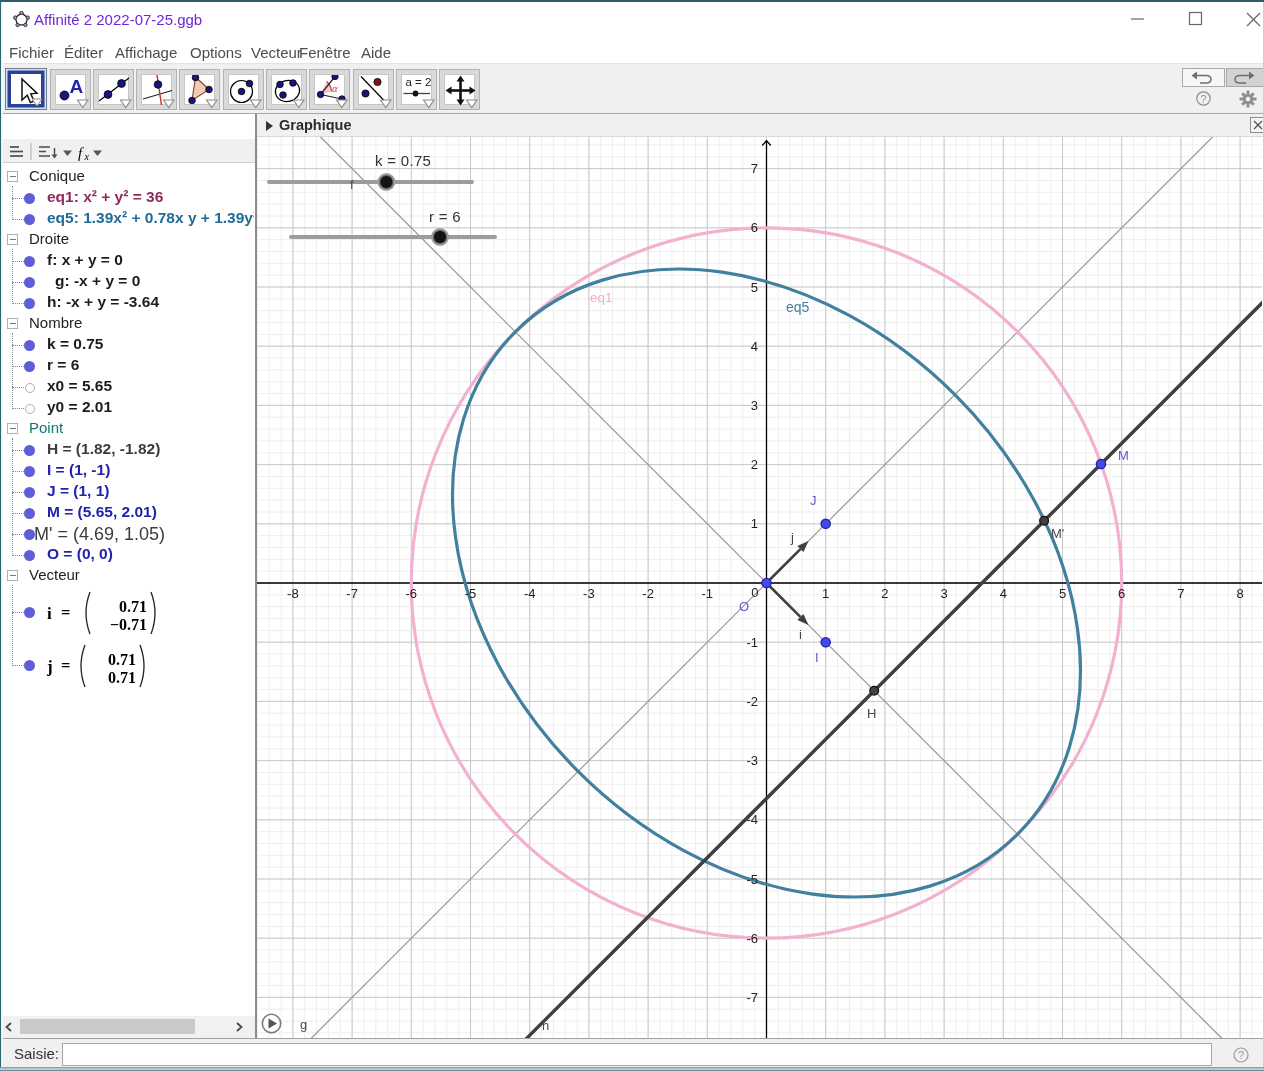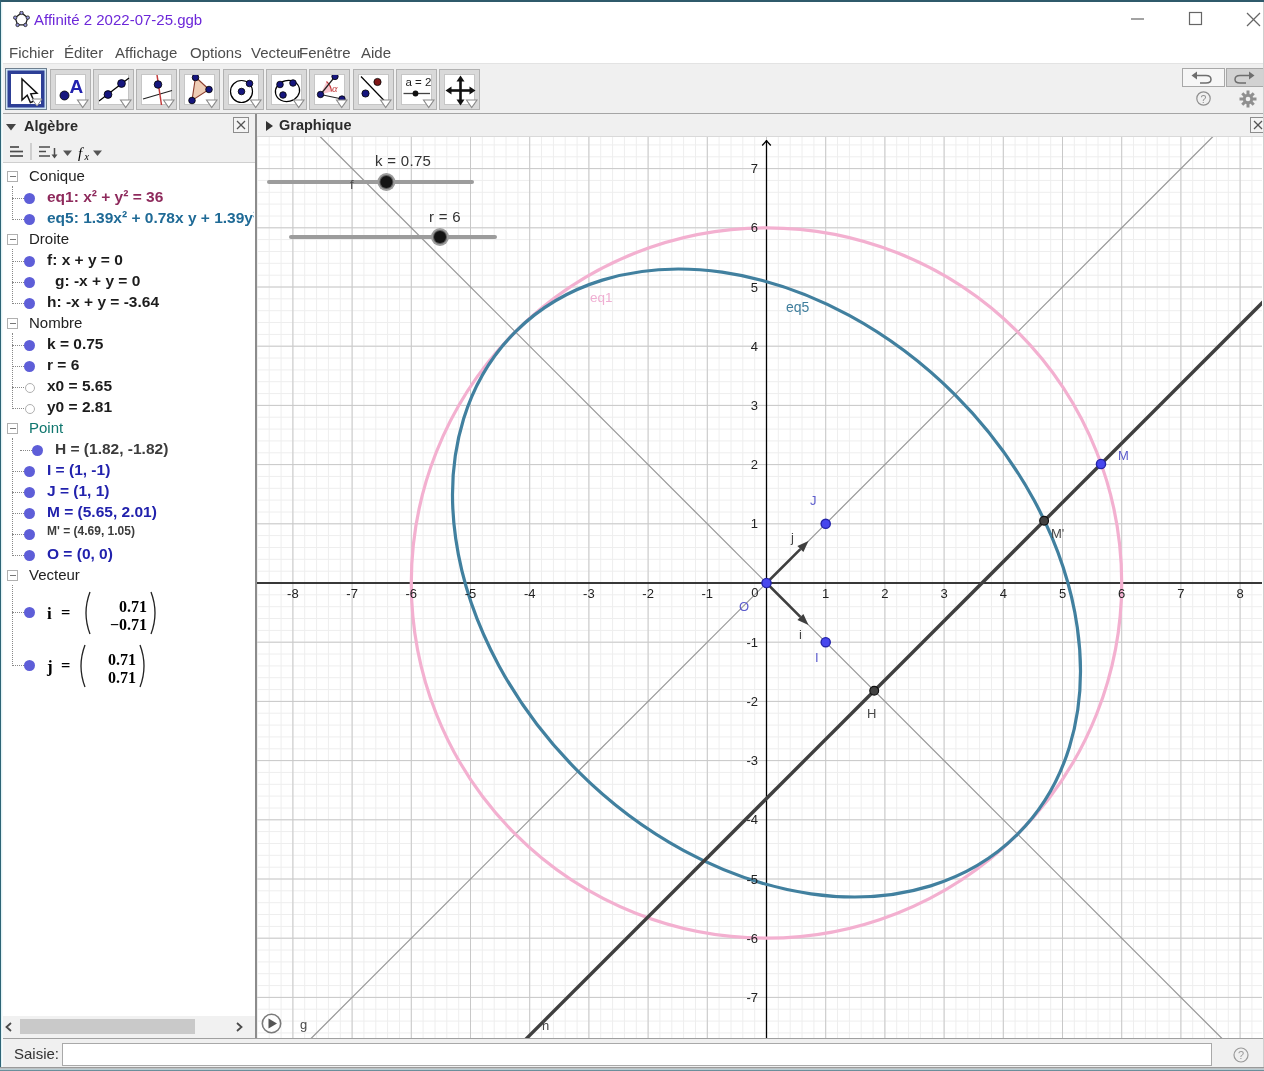--- a/index.html
+++ b/index.html
@@ -193,31 +193,20 @@
           <rect x="7.5" y="13.5" width="3" height="3.6"></rect>
           <rect x="0.9" y="7.5" width="3.6" height="3"></rect>
           <rect x="13.5" y="7.5" width="3.6" height="3"></rect>
         </g>
       </g>
     </g>
 <circle cx="9" cy="9" r="2.3" fill="#f0f0f0"></circle>
   </svg>
 
 <div class="abs" style="left:0;top:114px;width:255px;height:924px;background:#fff">
-  <div class="abs" style="left:0;top:0;width:255px;height:25px;background:#f0f0f0">
-    <svg width="12" height="10" class="abs" style="left:5px;top:9px">
-        <polygon points="1,1 11,1 6,7.5" fill="#444"></polygon>
-      </svg>
-    <span class="abs" style="left:24px;top:4px;font-size:14.5px;font-weight:bold;color:#2b2b2b">Algèbre</span>
-    <span class="abs" style="left:233px;top:3px;width:16px;height:16px;border:1px solid #8d8d8d;background:#f4f4f4">
-      <svg width="14" height="14">
-          <line x1="3" y1="3" x2="11" y2="11" stroke="#555" stroke-width="1.2"></line>
-          <line x1="11" y1="3" x2="3" y2="11" stroke="#555" stroke-width="1.2"></line>
-        </svg></span>
-  </div>
   <div class="abs" style="left:0;top:25px;width:255px;height:24px;background:#f0f0f0;border-bottom:1px solid #cfcfcf">
     <svg width="230" height="24" class="abs" style="left:6px;top:1px">
       <g stroke="#4d4d4d" stroke-width="1.7">
           <line x1="4" y1="7" x2="13" y2="7"></line>
           <line x1="4" y1="11.5" x2="17" y2="11.5"></line>
           <line x1="4" y1="16" x2="17" y2="16"></line>
         </g>
       <line x1="25" y1="3" x2="25" y2="20" stroke="#adadad" stroke-width="1"></line>
       <g stroke="#4d4d4d" stroke-width="1.5">
           <line x1="33" y1="7" x2="44" y2="7"></line>
@@ -290,28 +279,28 @@
 <span style="position:absolute;left:47px;top:-1px;font-size:15.5px;font-weight:bold;color:#1c1c1c;white-space:nowrap">r = 6</span>
         </div>
 <div style="position:absolute;left:0;top:377.5px;width:254px;height:21px;overflow:hidden">
 <span style="position:absolute;left:12px;top:9px;width:12px;border-top:1px dotted #888"></span>
 <span style="position:absolute;left:24.5px;top:5px;width:10px;height:10px;border-radius:50%;border:1.3px solid #b0b0b0;background:#fff"></span>
 <span style="position:absolute;left:47px;top:-1px;font-size:15.5px;font-weight:bold;color:#1c1c1c;white-space:nowrap">x0 = 5.65</span>
         </div>
 <div style="position:absolute;left:0;top:398.5px;width:254px;height:21px;overflow:hidden">
 <span style="position:absolute;left:12px;top:9px;width:12px;border-top:1px dotted #888"></span>
 <span style="position:absolute;left:24.5px;top:5px;width:10px;height:10px;border-radius:50%;border:1.3px solid #b0b0b0;background:#fff"></span>
-<span style="position:absolute;left:47px;top:-1px;font-size:15.5px;font-weight:bold;color:#1c1c1c;white-space:nowrap">y0 = 2.81</span>
+<span style="position:absolute;left:47px;top:-1px;font-size:15.5px;font-weight:bold;color:#1c1c1c;white-space:nowrap">y0 = 2.01</span>
         </div>
 <div style="position:absolute;left:0;top:420px;width:253px;height:21px">
 <span style="position:absolute;left:7px;top:3px;width:11px;height:11px;border:1px solid #b0b0b0;background:#fff"></span>
 <span style="position:absolute;left:9.5px;top:8px;width:6px;height:1px;background:#777"></span>
 <span style="position:absolute;left:29px;top:-1px;font-size:15px;color:#0f766e">Point</span>
         </div>
-<div style="position:absolute;left:8px;top:440.5px;width:202px;height:21px;overflow:hidden">
+<div style="position:absolute;left:0;top:440.5px;width:202px;height:21px;overflow:hidden">
 <span style="position:absolute;left:12px;top:9px;width:12px;border-top:1px dotted #888"></span>
 <span style="position:absolute;left:24px;top:4.5px;width:11px;height:11px;border-radius:50%;background:#5e5ed8"></span>
 <span style="position:absolute;left:47px;top:-1px;font-size:15.5px;font-weight:bold;color:#3c3c3c;white-space:nowrap">H = (1.82, -1.82)</span>
         </div>
 <div style="position:absolute;left:0;top:461.5px;width:254px;height:21px;overflow:hidden">
 <span style="position:absolute;left:12px;top:9px;width:12px;border-top:1px dotted #888"></span>
 <span style="position:absolute;left:24px;top:4.5px;width:11px;height:11px;border-radius:50%;background:#5e5ed8"></span>
 <span style="position:absolute;left:47px;top:-1px;font-size:15.5px;font-weight:bold;color:#2222ad;white-space:nowrap">I = (1, -1)</span>
         </div>
 <div style="position:absolute;left:0;top:482.5px;width:254px;height:21px;overflow:hidden">
@@ -320,21 +309,21 @@
 <span style="position:absolute;left:47px;top:-1px;font-size:15.5px;font-weight:bold;color:#2222ad;white-space:nowrap">J = (1, 1)</span>
         </div>
 <div style="position:absolute;left:0;top:503.5px;width:294px;height:21px;overflow:hidden">
 <span style="position:absolute;left:12px;top:9px;width:12px;border-top:1px dotted #888"></span>
 <span style="position:absolute;left:24px;top:4.5px;width:11px;height:11px;border-radius:50%;background:#5e5ed8"></span>
 <span style="position:absolute;left:47px;top:-1px;font-size:15.5px;font-weight:bold;color:#2222ad;white-space:nowrap">M = (5.65, 2.01)</span>
         </div>
 <div style="position:absolute;left:0;top:524.5px;width:254px;height:21px;overflow:hidden">
 <span style="position:absolute;left:12px;top:9px;width:12px;border-top:1px dotted #888"></span>
 <span style="position:absolute;left:24px;top:4.5px;width:11px;height:11px;border-radius:50%;background:#5e5ed8"></span>
-<span style="position:absolute;left:47px;top:-1px;font-size:12px;font-weight:bold;color:#3c3c3c;white-space:nowrap">M' = (4.69, 1.05)</span>
+<span style="position:absolute;left:34px;top:-1px;font-size:18px;font-weight:normal;color:#3c3c3c;white-space:nowrap">M' = (4.69, 1.05)</span>
         </div>
 <div style="position:absolute;left:0;top:545.5px;width:254px;height:21px;overflow:hidden">
 <span style="position:absolute;left:12px;top:9px;width:12px;border-top:1px dotted #888"></span>
 <span style="position:absolute;left:24px;top:4.5px;width:11px;height:11px;border-radius:50%;background:#5e5ed8"></span>
 <span style="position:absolute;left:47px;top:-1px;font-size:15.5px;font-weight:bold;color:#2222ad;white-space:nowrap">O = (0, 0)</span>
         </div>
 <div style="position:absolute;left:0;top:567px;width:253px;height:21px">
 <span style="position:absolute;left:7px;top:3px;width:11px;height:11px;border:1px solid #b0b0b0;background:#fff"></span>
 <span style="position:absolute;left:9.5px;top:8px;width:6px;height:1px;background:#777"></span>
 <span style="position:absolute;left:29px;top:-1px;font-size:15px;color:#222">Vecteur</span>

